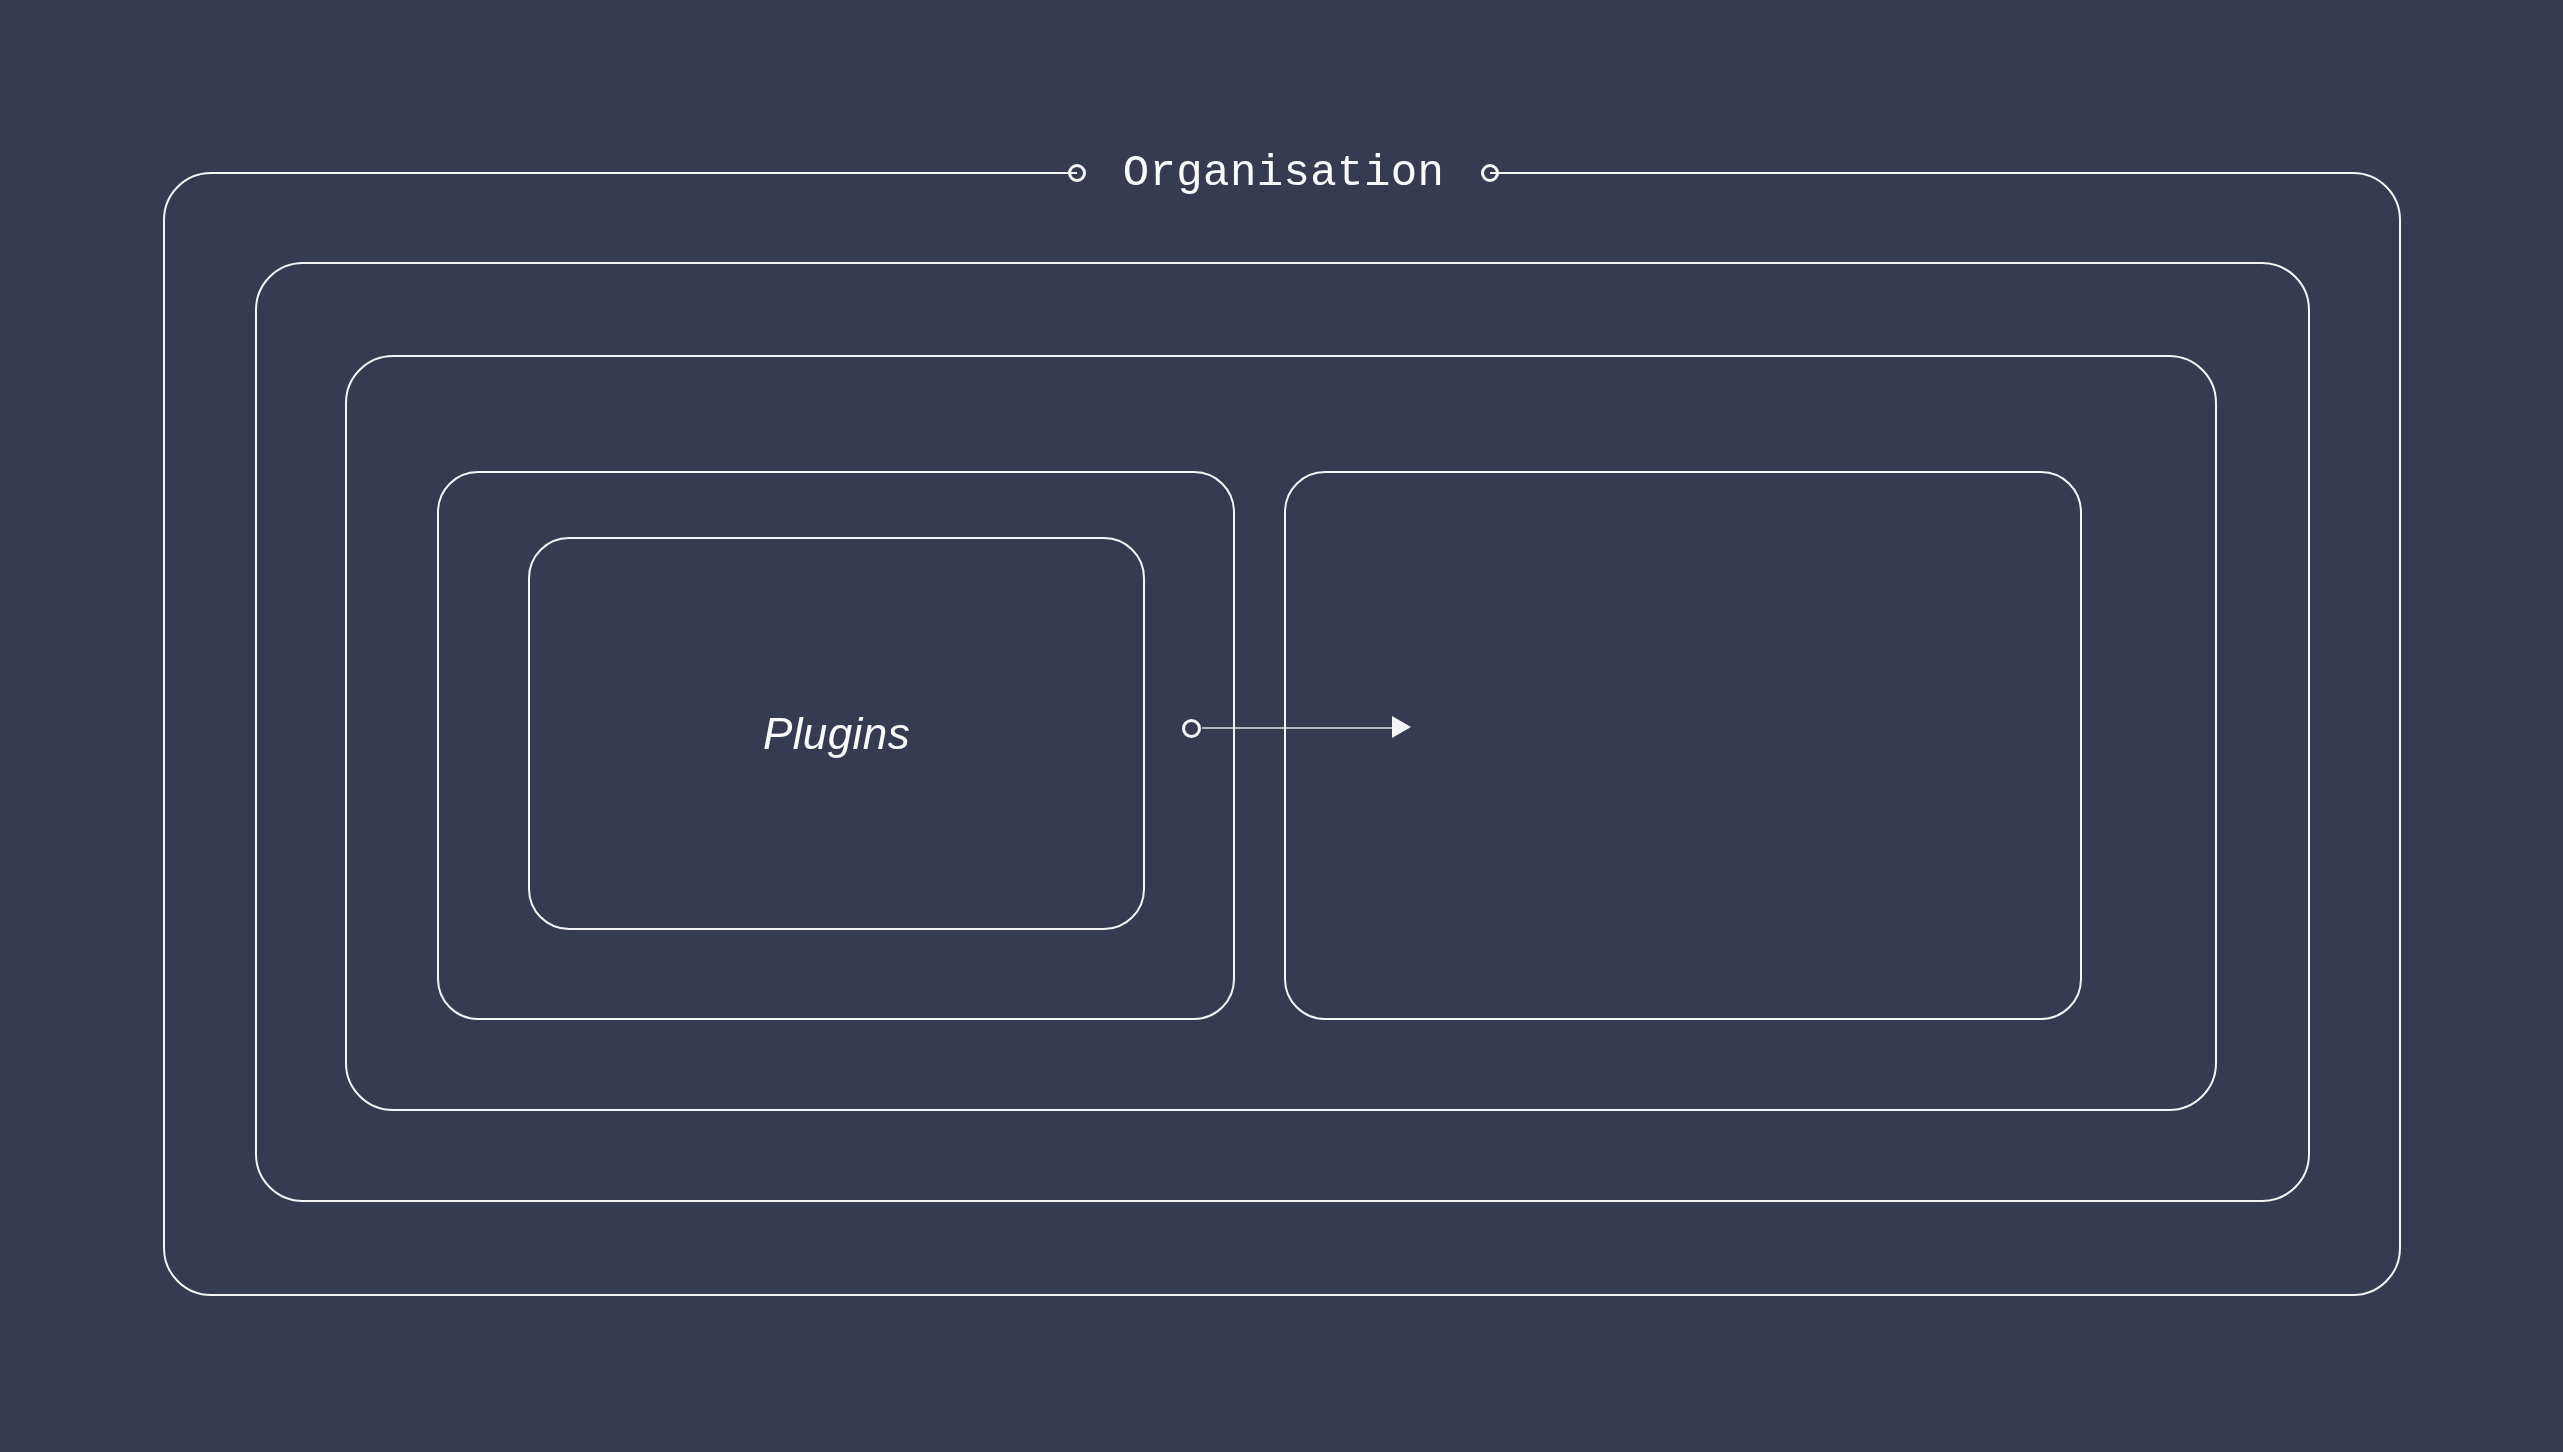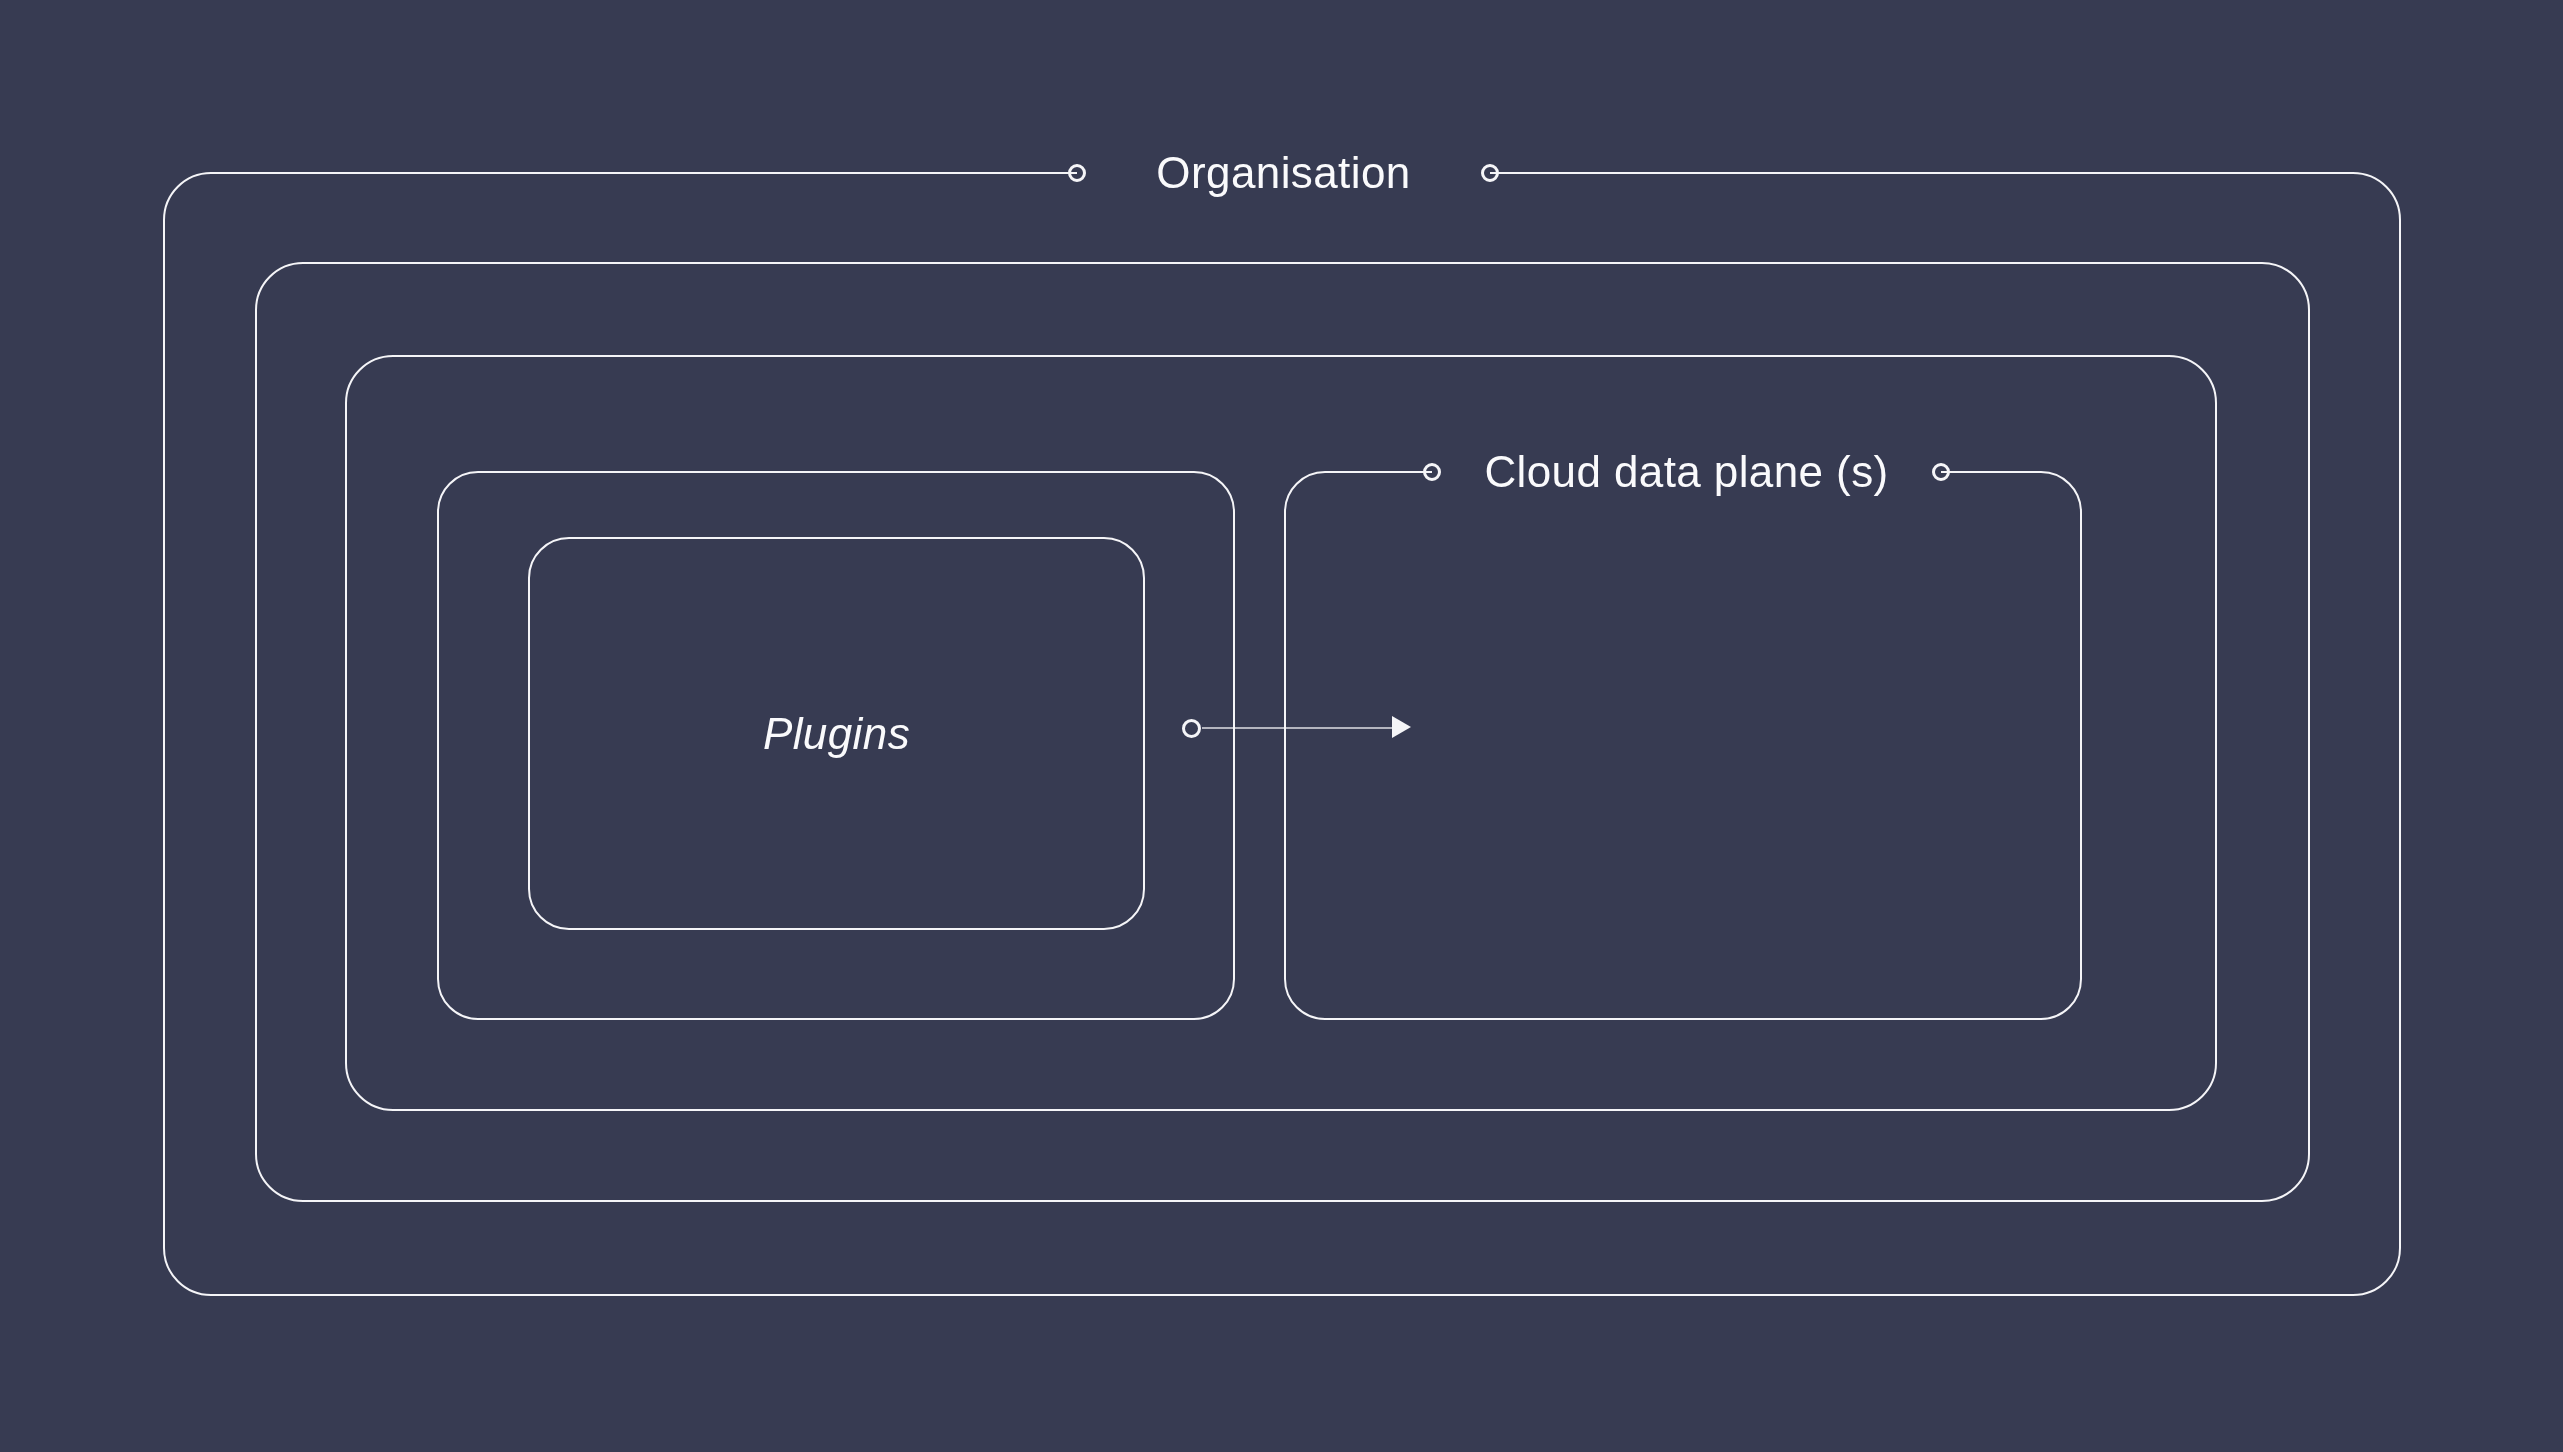--- a/index.html
+++ b/index.html
@@ -30,20 +30,21 @@
   .box.inner { border-radius: 41px; }
 
   
   .chip {
     position: absolute;
     height: 77px;
     background: var(--bg, #373b52);
     display: flex;
     align-items: center;
     justify-content: center;
+    font-family: Liberation Mono, monospace;
   }
   .chip-text {
     color: var(--text, #fafafc);
     font-size: 44px;
     font-weight: 400;
     letter-spacing: 0.4px;
     white-space: pre;
     line-height: 1;
   }
   .dot {
@@ -106,25 +107,20 @@
 
   <div class="chip" style="left:1077px; top:134px; width:413px;">
     <span class="dot left"></span>
     <span class="chip-text">Organisation</span>
     <span class="dot right"></span>
   </div>
 
 
 
 
-  <div class="chip" style="left:1432px; top:433px; width:509px;">
-    <span class="dot left"></span>
-    <span class="chip-text">Cloud data plane (s)</span>
-    <span class="dot right"></span>
-  </div>
 
   <div class="plugins-label" style="left:528px; top:537px; width:617px; height:393px;font-style:italic;">Plugins</div>
 
   <div>
     <span class="arrow-dot" style="left:1182px; top:719px;"></span>
     <div class="arrow-line" style="left:1202px; top:727px; width:190px;"></div>
     <div class="arrow-head" style="left:1392px; top:716px;"></div>
   </div>
 
 </div>

